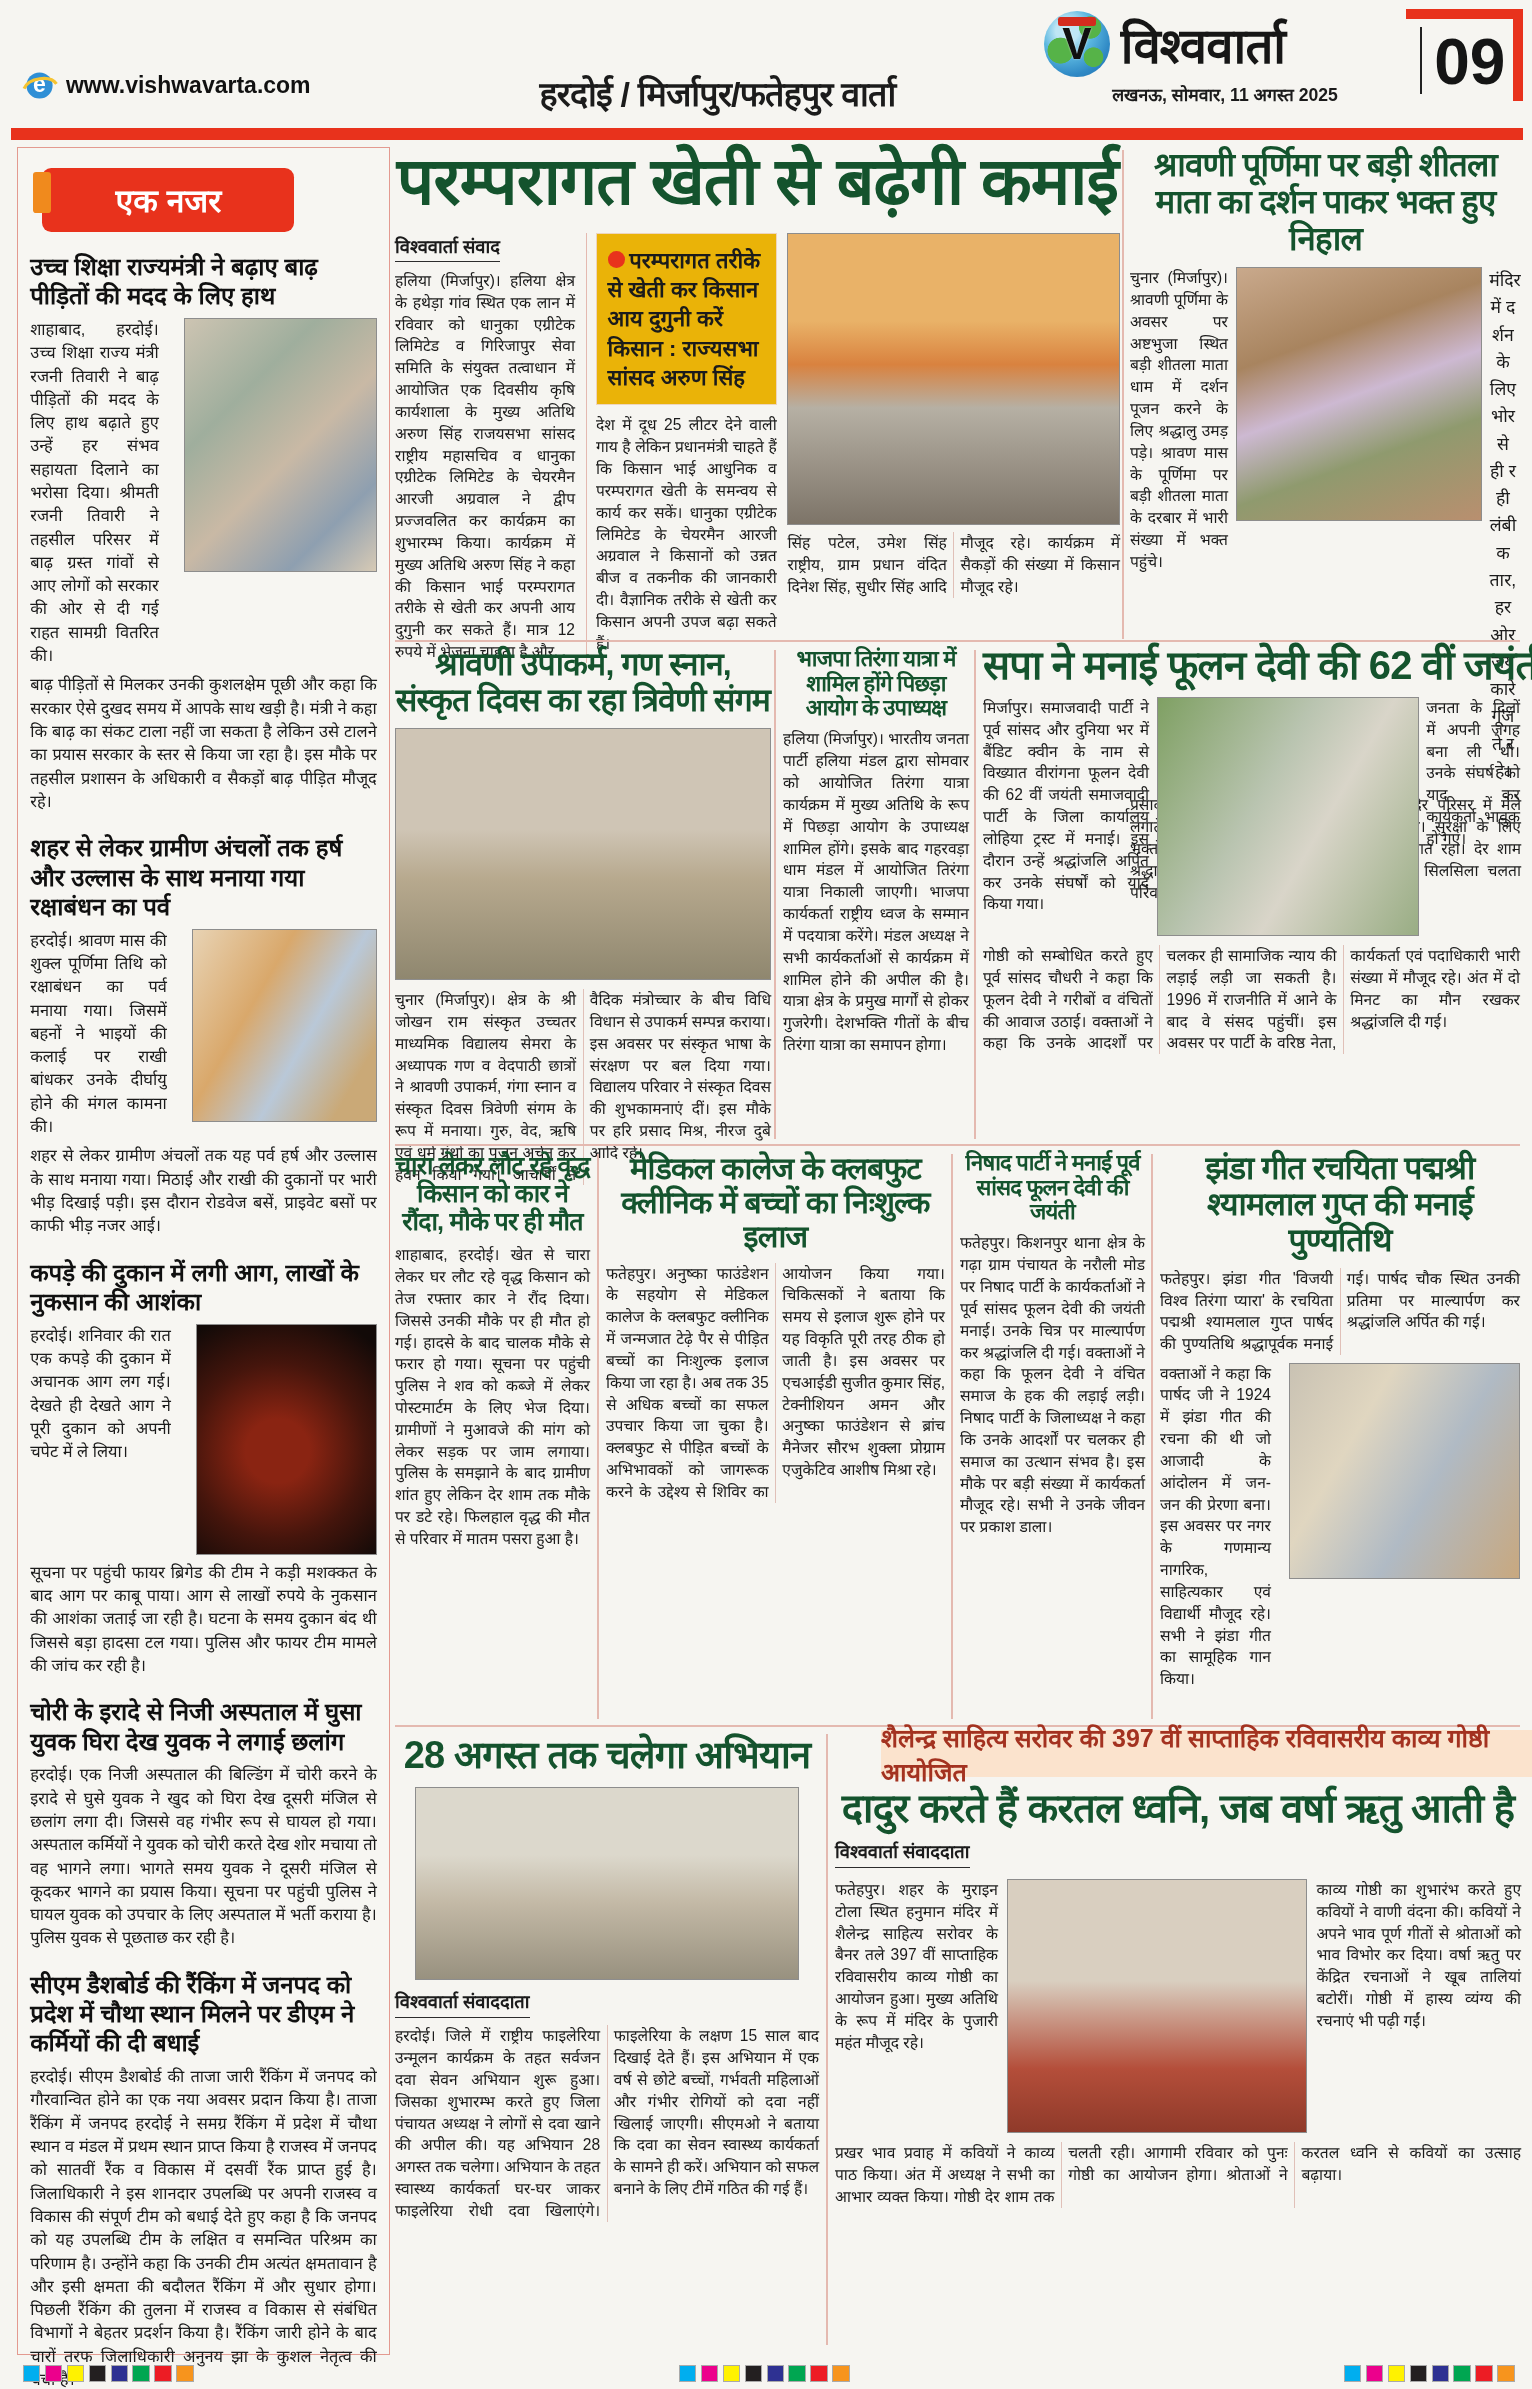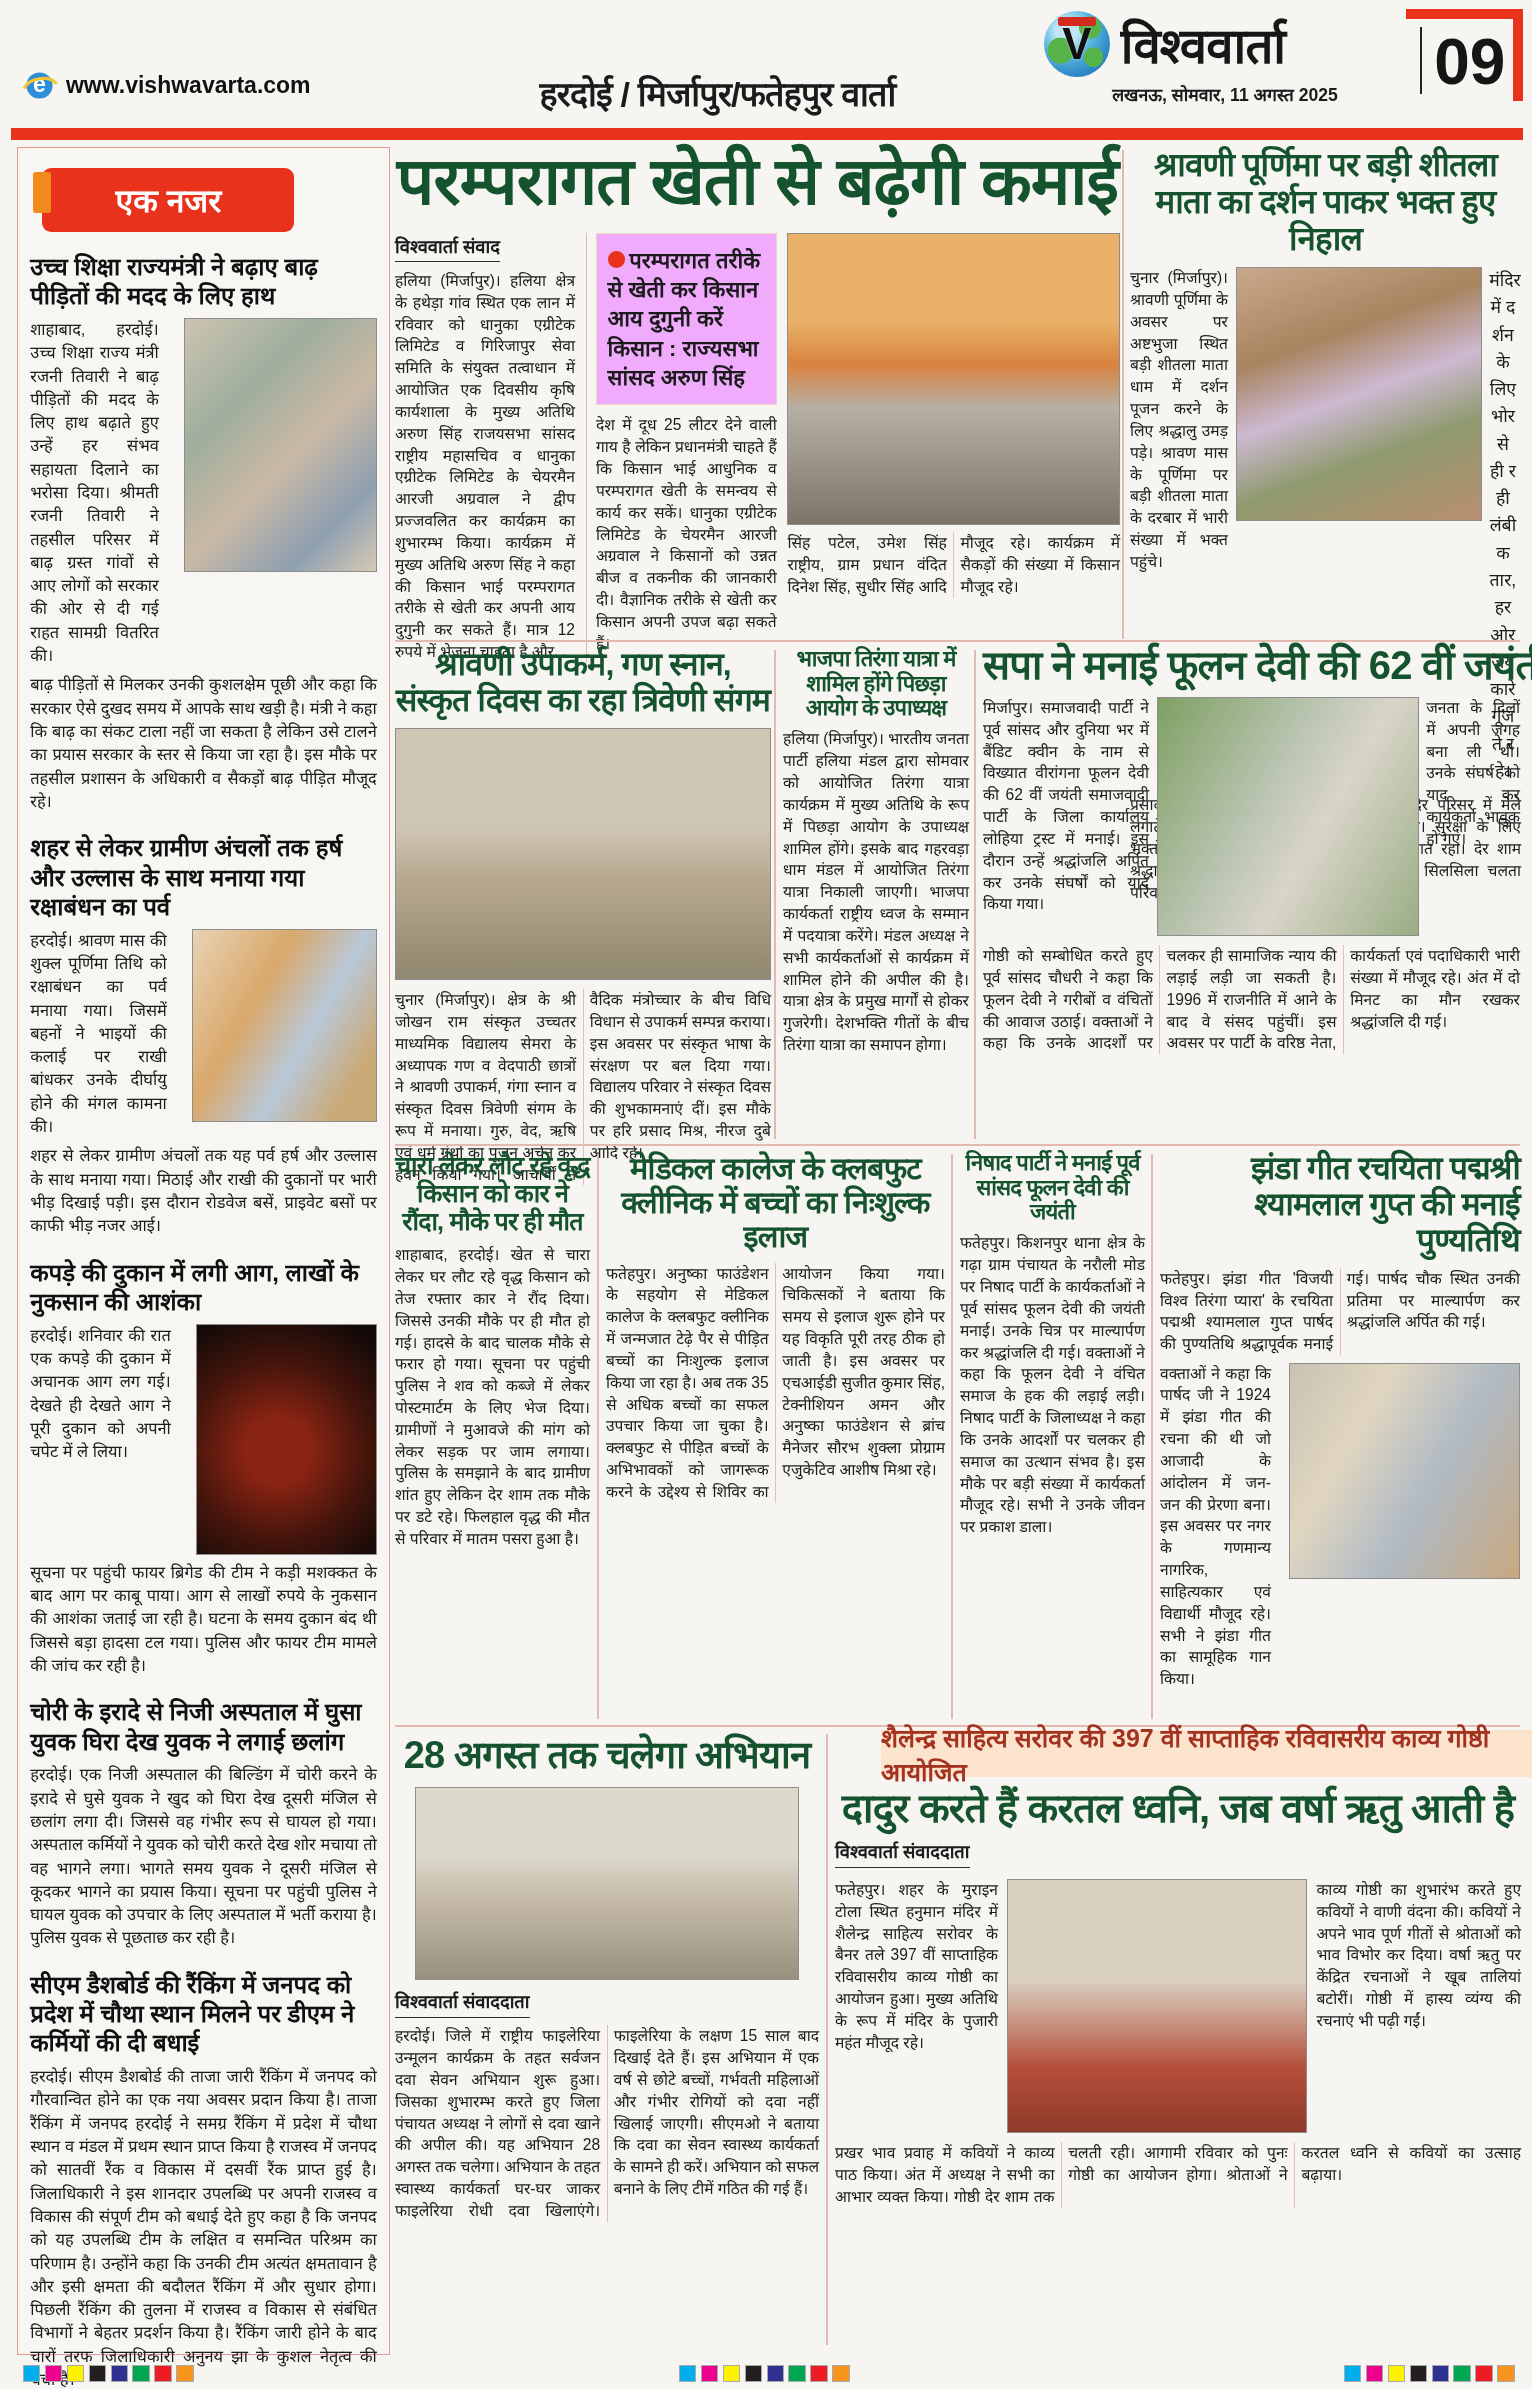--- a/index.html
+++ b/index.html
@@ -49,21 +49,21 @@
   .ph-crowd{background:linear-gradient(160deg,#c9a98c,#a8845f 30%,#cdb9d2 50%,#8f9a6e 70%,#b98f6f);}
   .ph-ghat{background:linear-gradient(180deg,#cfc5b5 0 40%,#b7a98e 60%,#8f876f);}
   .ph-garden{background:linear-gradient(120deg,#7fa063,#b9c4b0 40%,#d9d5c9 60%,#99ad84);}
   .ph-flags{background:linear-gradient(120deg,#c9c2b3,#e0d6c0 30%,#b0bac4 60%,#c8a87f);}
   .ph-banner{background:linear-gradient(180deg,#dcd8cc 0 35%,#c3b9a6 60%,#98917f);}
   .ph-hall{background:linear-gradient(180deg,#d9cfc0 0 40%,#b44e3a 75%,#8f3a2a);}
   
   .art-h{font-weight:bold;color:#14532d;text-align:center;line-height:1.12;letter-spacing:-0.8px;}
   .body-t{font-size:15.6px;line-height:1.4;text-align:justify;}
   .byline{font-weight:bold;font-size:18.3px;border-bottom:1.5px solid #2c2c2c;display:inline-block;padding-bottom:3.8px;margin-bottom:7.6px;}
-  .hl-box{background:#f0abfc;border:0.8px solid #eed5bd;padding:12.2px 10.7px;font-size:22px;font-weight:bold;line-height:1.33;}
+  .hl-box{background:#eab308;border:0.8px solid #eed5bd;padding:12.2px 10.7px;font-size:22px;font-weight:bold;line-height:1.33;}
   .hl-box .dot{display:inline-block;width:17px;height:17px;border-radius:50%;background:#e8321c;margin-right:4.6px;}
   .cols2{column-count:2;column-gap:13.7px;column-rule:0.8px solid #e0c0b8;}
   .cols3{column-count:3;column-gap:13.7px;column-rule:0.8px solid #e0c0b8;}
   .vline{background:#e4b9b0;width:1.5px;}
   .hline{background:#e4b9b0;height:1.5px;}
   .thincol{width:27.5px;font-size:17.6px;line-height:1.55;word-break:break-all;text-align:center;}
   .strip{background:#fbe3cd;display:flex;align-items:center;justify-content:center;
          font-size:25px;font-weight:bold;color:#a33220;}
   .marks{display:flex;gap:4.6px;}
   .mark{width:15.3px;height:15.3px;display:inline-block;border:0.8px solid #aaa;}
@@ -230,21 +230,21 @@
   <div class="abs vline" style="left:951px;top:1154px;height:565px;"></div>
 
   <div class="abs" style="left:960px;top:1151px;width:185px;">
     <div class="art-h" style="font-size:22px;">निषाद पार्टी ने मनाई पूर्व सांसद फूलन देवी की जयंती</div>
     <div class="body-t" style="margin-top:7.6px;">फतेहपुर। किशनपुर थाना क्षेत्र के गढ़ा ग्राम पंचायत के नरौली मोड पर निषाद पार्टी के कार्यकर्ताओं ने पूर्व सांसद फूलन देवी की जयंती मनाई। उनके चित्र पर माल्यार्पण कर श्रद्धांजलि दी गई। वक्ताओं ने कहा कि फूलन देवी ने वंचित समाज के हक की लड़ाई लड़ी। निषाद पार्टी के जिलाध्यक्ष ने कहा कि उनके आदर्शों पर चलकर ही समाज का उत्थान संभव है। इस मौके पर बड़ी संख्या में कार्यकर्ता मौजूद रहे। सभी ने उनके जीवन पर प्रकाश डाला।</div>
   </div>
 
   <div class="abs vline" style="left:1151px;top:1154px;height:565px;"></div>
 
   <div class="abs" style="left:1160px;top:1151px;width:360px;">
-    <div class="art-h" style="font-size:32px;text-align:right;">झंडा गीत रचयिता पद्मश्री श्यामलाल गुप्त की मनाई पुण्यतिथि</div>
+    <div class="art-h" style="font-size:32px;">झंडा गीत रचयिता पद्मश्री श्यामलाल गुप्त की मनाई पुण्यतिथि</div>
     <div class="body-t cols2" style="margin-top:9.2px;">फतेहपुर। झंडा गीत 'विजयी विश्व तिरंगा प्यारा' के रचयिता पद्मश्री श्यामलाल गुप्त पार्षद की पुण्यतिथि श्रद्धापूर्वक मनाई गई। पार्षद चौक स्थित उनकी प्रतिमा पर माल्यार्पण कर श्रद्धांजलि अर्पित की गई।</div>
     <div style="display:flex;gap:18px;margin-top:7.6px;">
       <div class="body-t" style="flex:1;">वक्ताओं ने कहा कि पार्षद जी ने 1924 में झंडा गीत की रचना की थी जो आजादी के आंदोलन में जन-जन की प्रेरणा बना। इस अवसर पर नगर के गणमान्य नागरिक, साहित्यकार एवं विद्यार्थी मौजूद रहे। सभी ने झंडा गीत का सामूहिक गान किया।</div>
       <div class="photo ph-flags" style="width:229px;height:214px;"></div>
     </div>
   </div>
 
   <div class="abs hline" style="left:395px;top:1725px;width:1125px;"></div>
 
   <div class="abs" style="left:395px;top:1734px;width:424px;">

